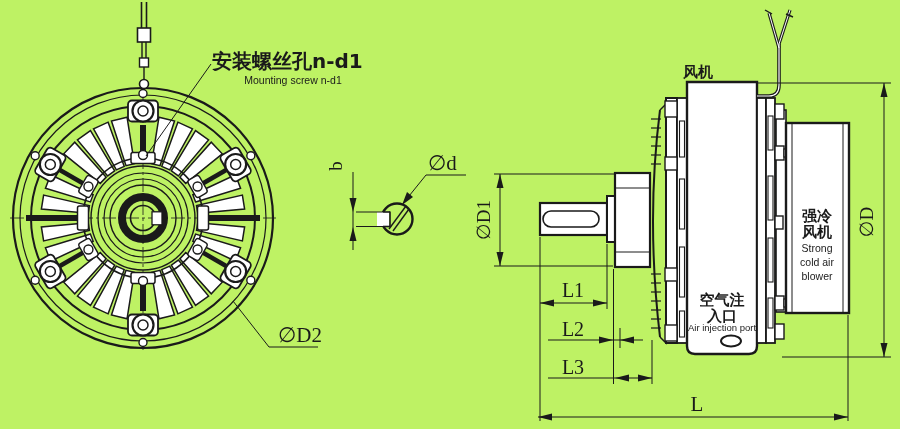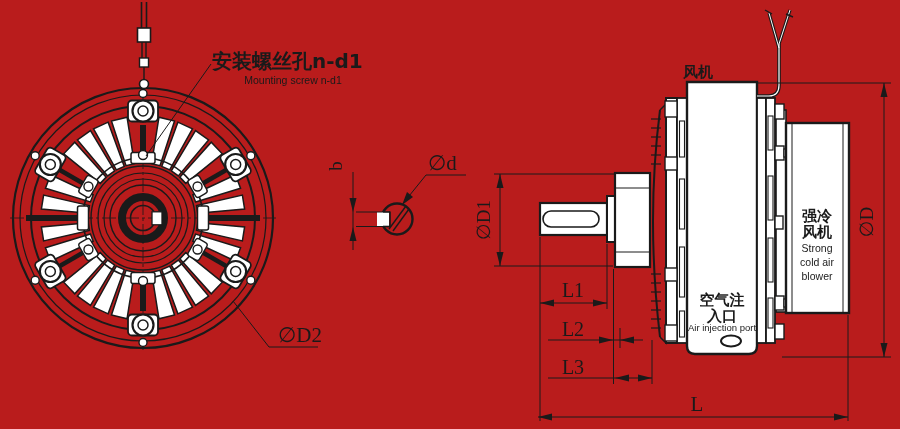--- a/index.html
+++ b/index.html
@@ -1,16 +1,16 @@
 <!DOCTYPE html>
 <html><head>
 <meta charset="utf-8">
 <style>
   html,body{margin:0;padding:0;background:#ffffff;}
-  .stage{position:relative;width:900px;height:429px;background:#b91c1c;overflow:hidden;
+  .stage{position:relative;width:900px;height:429px;background:#bef264;overflow:hidden;
          font-family:"Liberation Serif","DejaVu Serif",serif;}
   svg{position:absolute;left:0;top:0;}
   text{fill:#1a1a1a;}
   .dim{font-family:"Liberation Serif","DejaVu Serif",serif;}
   .cjk{font-family:"DejaVu Sans","Liberation Sans",sans-serif;font-weight:600;}
   .en{font-family:"Liberation Sans","DejaVu Sans",sans-serif;font-weight:400;}
 </style>
 </head>
 <body>
 

